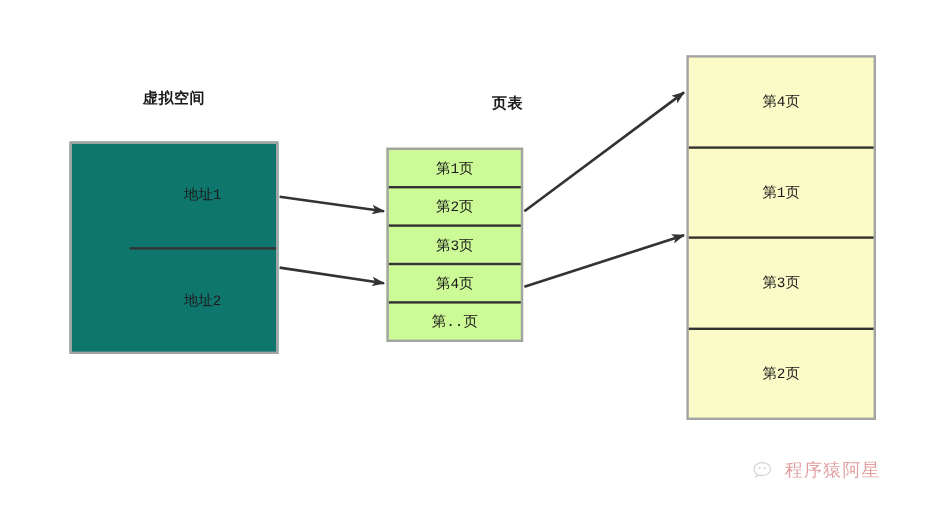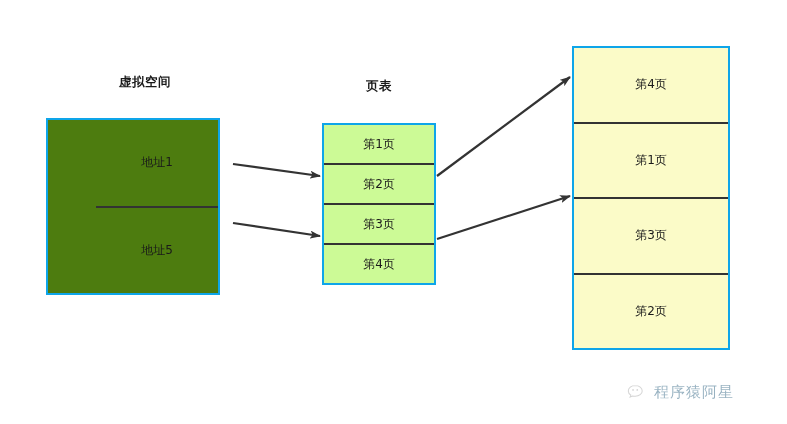--- a/index.html
+++ b/index.html
@@ -32,66 +32,68 @@
     font-size: 12.5px;
     font-weight: bold;
     color: #1a1a1a;
     letter-spacing: 0.5px;
     white-space: nowrap;
     text-align: center;
   }
   .mem-table {
     position: absolute;
     box-sizing: border-box;
-    border: 2px solid #0ea5e9;
+    border: 2px solid #a3a3a3;
     display: flex;
     flex-direction: column;
+    font-family: Liberation Mono, monospace;
   }
   .mem-row {
     box-sizing: border-box;
     display: flex;
     align-items: center;
     justify-content: center;
     font-size: 12px;
     color: #1a1a1a;
     border-bottom: 2px solid #333333;
     flex: 1 1 0;
     white-space: nowrap;
   }
   .mem-row:last-child {
     border-bottom: none;
   }
 
   
   #virtual-space-table {
-    left: 46px;
+    left: 58px;
     top: 118px;
     width: 174px;
     height: 177px;
-    background: #4d7c0f;
+    background: #0f766e;
     padding-left: 48px;
   }
   #virtual-space-title {
     left: 58px;
     top: 74px;
     width: 174px;
   }
 
   
   #page-table {
     left: 322px;
     top: 123px;
     width: 114px;
     height: 162px;
     background: #ccfa96;
   }
   #page-table-title {
     left: 322px;
     top: 78px;
     width: 114px;
+    text-align: right;
   }
 
   
   #physical-memory-table {
     left: 572px;
     top: 46px;
     width: 158px;
     height: 304px;
     background: #fbfbc8;
   }
@@ -106,21 +108,21 @@
     position: absolute;
     left: 627px;
     top: 383px;
     display: flex;
     align-items: center;
     gap: 5px;
     opacity: 0.42;
   }
   #watermark .wm-text {
     font-size: 15px;
-    color: #0c4a6e;
+    color: #b91c1c;
     letter-spacing: 1px;
     white-space: nowrap;
   }
   #watermark .wm-icon {
     width: 22px;
     height: 17px;
     display: block;
   }
 </style>
 </head>
@@ -136,29 +138,30 @@
     </defs>
     <line x1="233" y1="164" x2="320" y2="176" stroke="#333333" stroke-width="2.2" marker-end="url(#ah)"></line>
     <line x1="233" y1="223" x2="320" y2="236" stroke="#333333" stroke-width="2.2" marker-end="url(#ah)"></line>
     <line x1="437" y1="176" x2="570" y2="77" stroke="#333333" stroke-width="2.2" marker-end="url(#ah)"></line>
     <line x1="437" y1="239" x2="570" y2="196" stroke="#333333" stroke-width="2.2" marker-end="url(#ah)"></line>
   </svg>
 
   <div class="group-title" id="virtual-space-title">虚拟空间</div>
   <div class="mem-table" id="virtual-space-table">
     <div class="mem-row">地址1</div>
-    <div class="mem-row">地址5</div>
+    <div class="mem-row">地址2</div>
   </div>
 
   <div class="group-title" id="page-table-title">页表</div>
   <div class="mem-table" id="page-table">
     <div class="mem-row">第1页</div>
     <div class="mem-row">第2页</div>
     <div class="mem-row">第3页</div>
     <div class="mem-row">第4页</div>
+    <div class="mem-row">第..页</div>
   </div>
 
   <div class="mem-table" id="physical-memory-table">
     <div class="mem-row">第4页</div>
     <div class="mem-row">第1页</div>
     <div class="mem-row">第3页</div>
     <div class="mem-row">第2页</div>
   </div>
 
   <div id="watermark">

